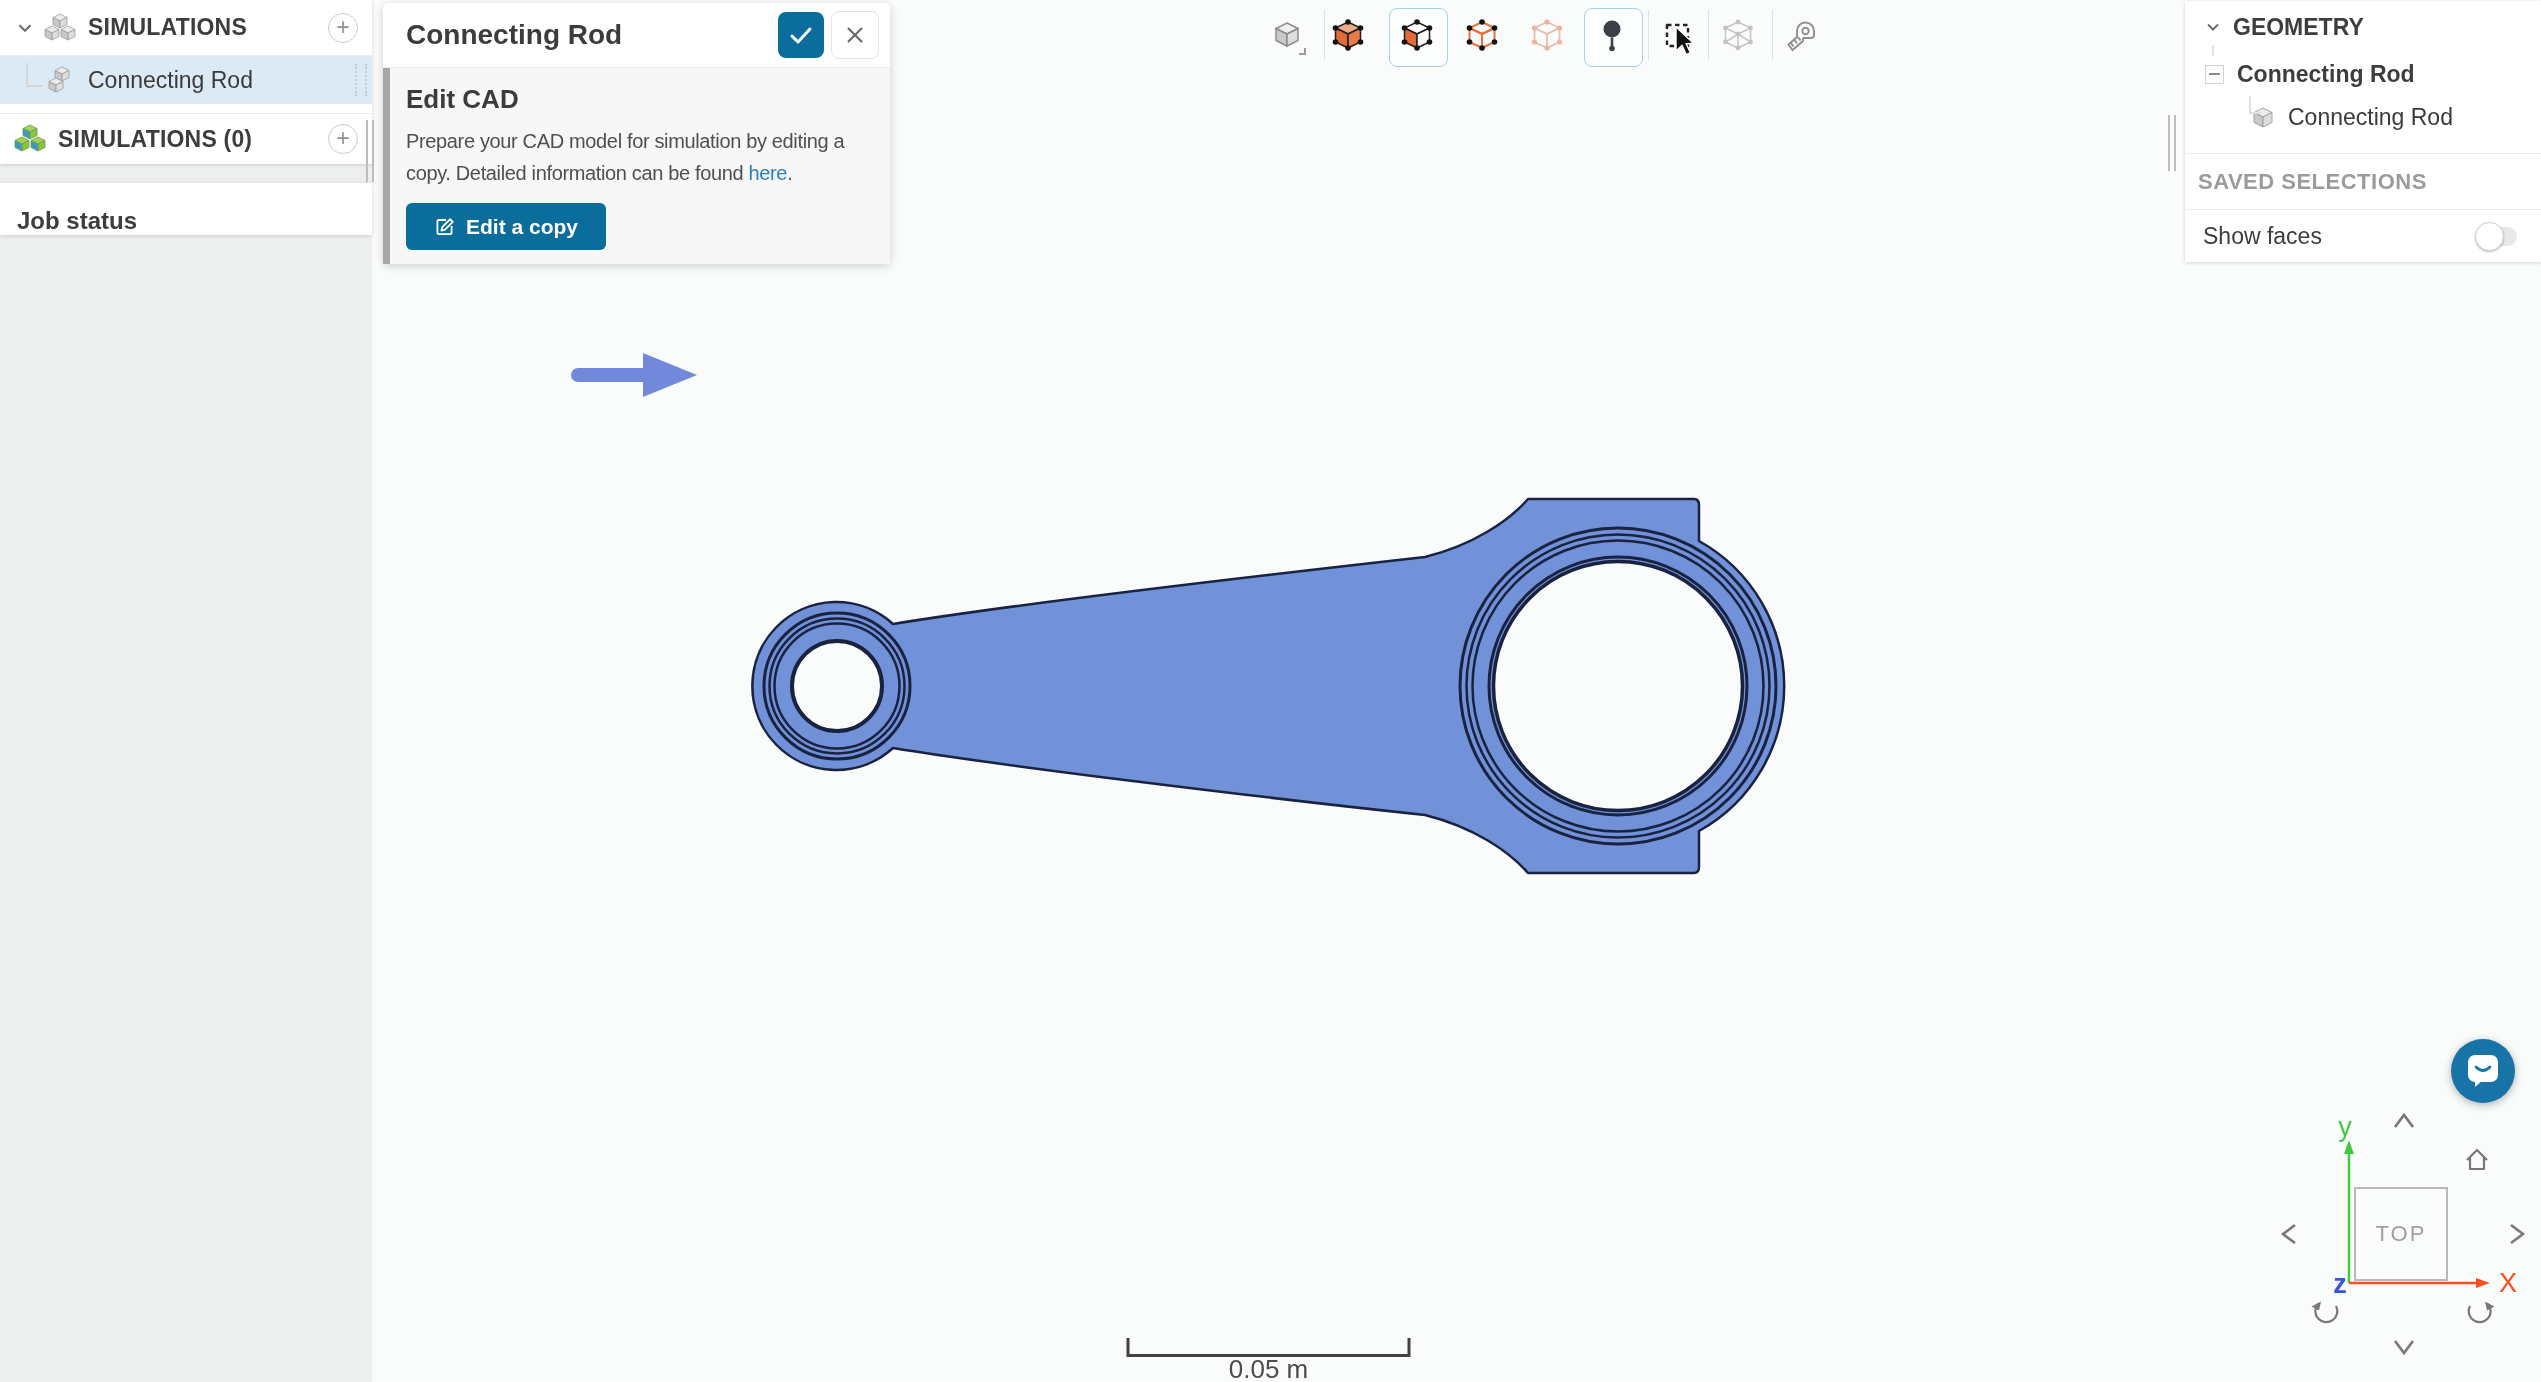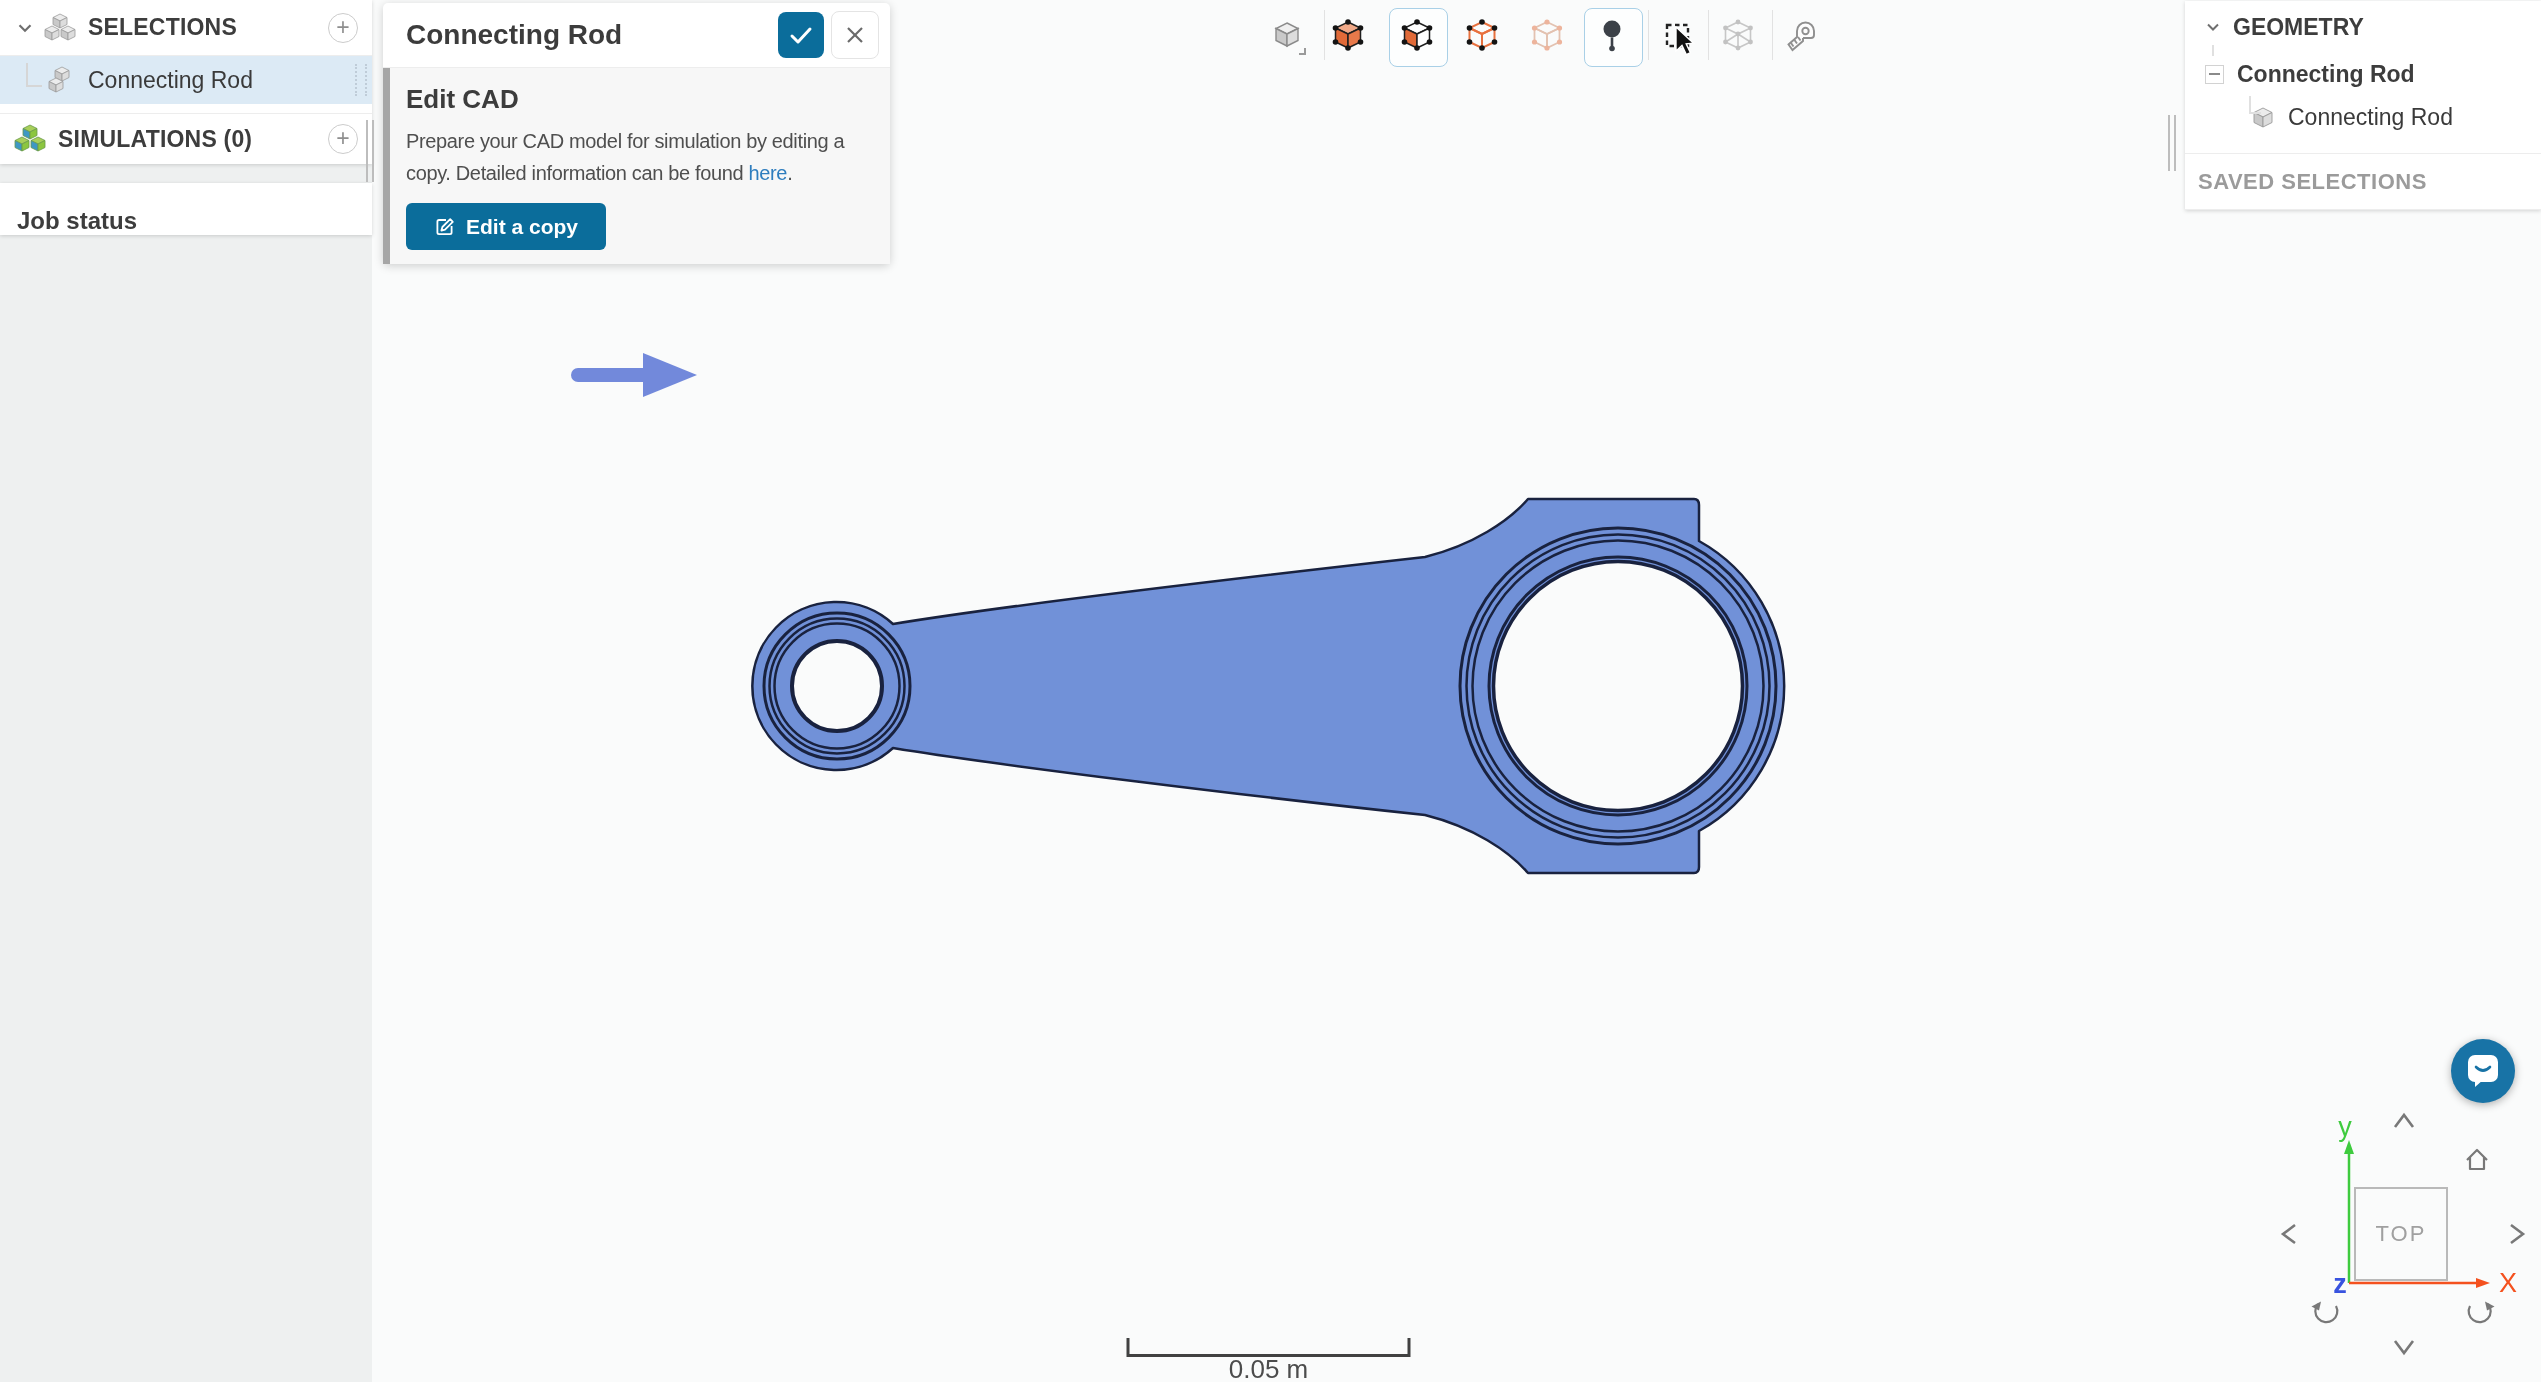--- a/index.html
+++ b/index.html
@@ -272,21 +272,21 @@
               <polygon points="1,4.5 8,8 8,15 1,11.5" fill="#c9c9c9"></polygon>
               <polygon points="15,4.5 8,8 8,15 15,11.5" fill="#dddddd"></polygon>
           </g>
           <g transform="translate(16,12)">
             <polygon points="8,1 15,4.5 8,8 1,4.5" fill="#ececec"></polygon>
               <polygon points="1,4.5 8,8 8,15 1,11.5" fill="#c9c9c9"></polygon>
               <polygon points="15,4.5 8,8 8,15 15,11.5" fill="#dddddd"></polygon>
           </g>
         </g>
       </svg>
-      <span class="s-label">SELECTIONS</span>
+      <span class="s-label">SIMULATIONS</span>
       <span class="plus-btn">+</span>
     </div>
     <div class="srow srow-sel">
       <span class="tree-elbow"></span>
       <svg width="26" height="28" viewBox="0 0 26 28">
         <g stroke="#9a9a9a" stroke-width=".8">
           <g transform="translate(6,0)">
             <polygon points="8,1 15,4.5 8,8 1,4.5" fill="#ececec"></polygon>
               <polygon points="1,4.5 8,8 8,15 1,11.5" fill="#c9c9c9"></polygon>
               <polygon points="15,4.5 8,8 8,15 15,11.5" fill="#dddddd"></polygon>
@@ -399,20 +399,27 @@
           <polygon points="12,2 21,6.5 12,11 3,6.5" fill="#ececec"></polygon>
           <polygon points="3,6.5 12,11 12,21 3,16.5" fill="#c9c9c9"></polygon>
           <polygon points="21,6.5 12,11 12,21 21,16.5" fill="#dddddd"></polygon>
         </g>
       </svg>
       <span class="lbl">Connecting Rod</span>
     </div>
     <div class="rp-saved">
       <b>SAVED SELECTIONS</b>
     </div>
+    <div class="rp-faces">
+      <span>Show faces</span>
+      <span class="toggle">
+        <span class="track"></span>
+        <span class="knob"></span>
+      </span>
+    </div>
   </div>
 
   <svg class="abs" style="left:1126px;top:1336px;z-index:3;" width="285" height="24" viewBox="0 0 285 24">
     <line x1="2" y1="2" x2="2" y2="21" stroke="#414141" stroke-width="3"></line>
     <line x1="283" y1="2" x2="283" y2="21" stroke="#414141" stroke-width="3"></line>
     <line x1="2" y1="19.5" x2="283" y2="19.5" stroke="#414141" stroke-width="3"></line>
   </svg>
   <div class="scalebar-label">0.05 m</div>
 
   <div class="nav-btn" style="left:2384px;top:1106px;width:40px;height:30px;">

